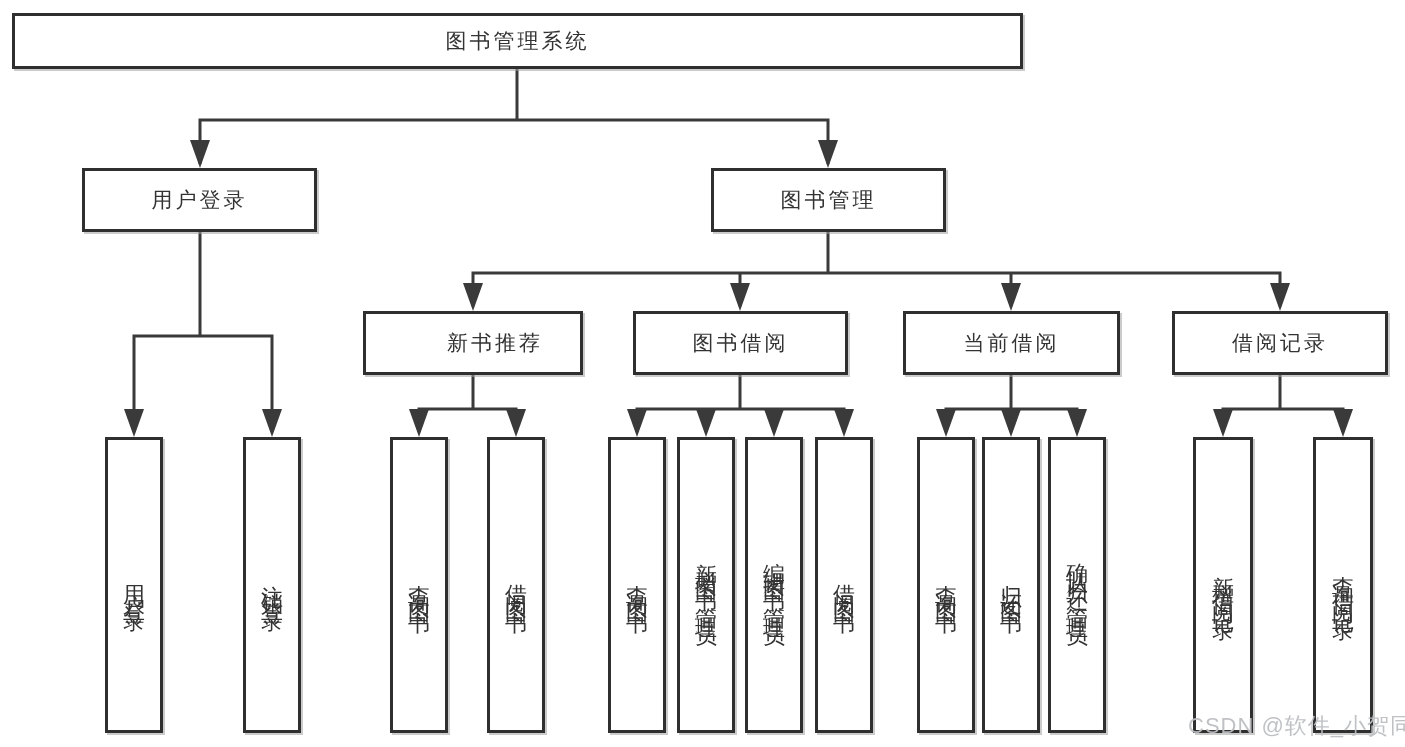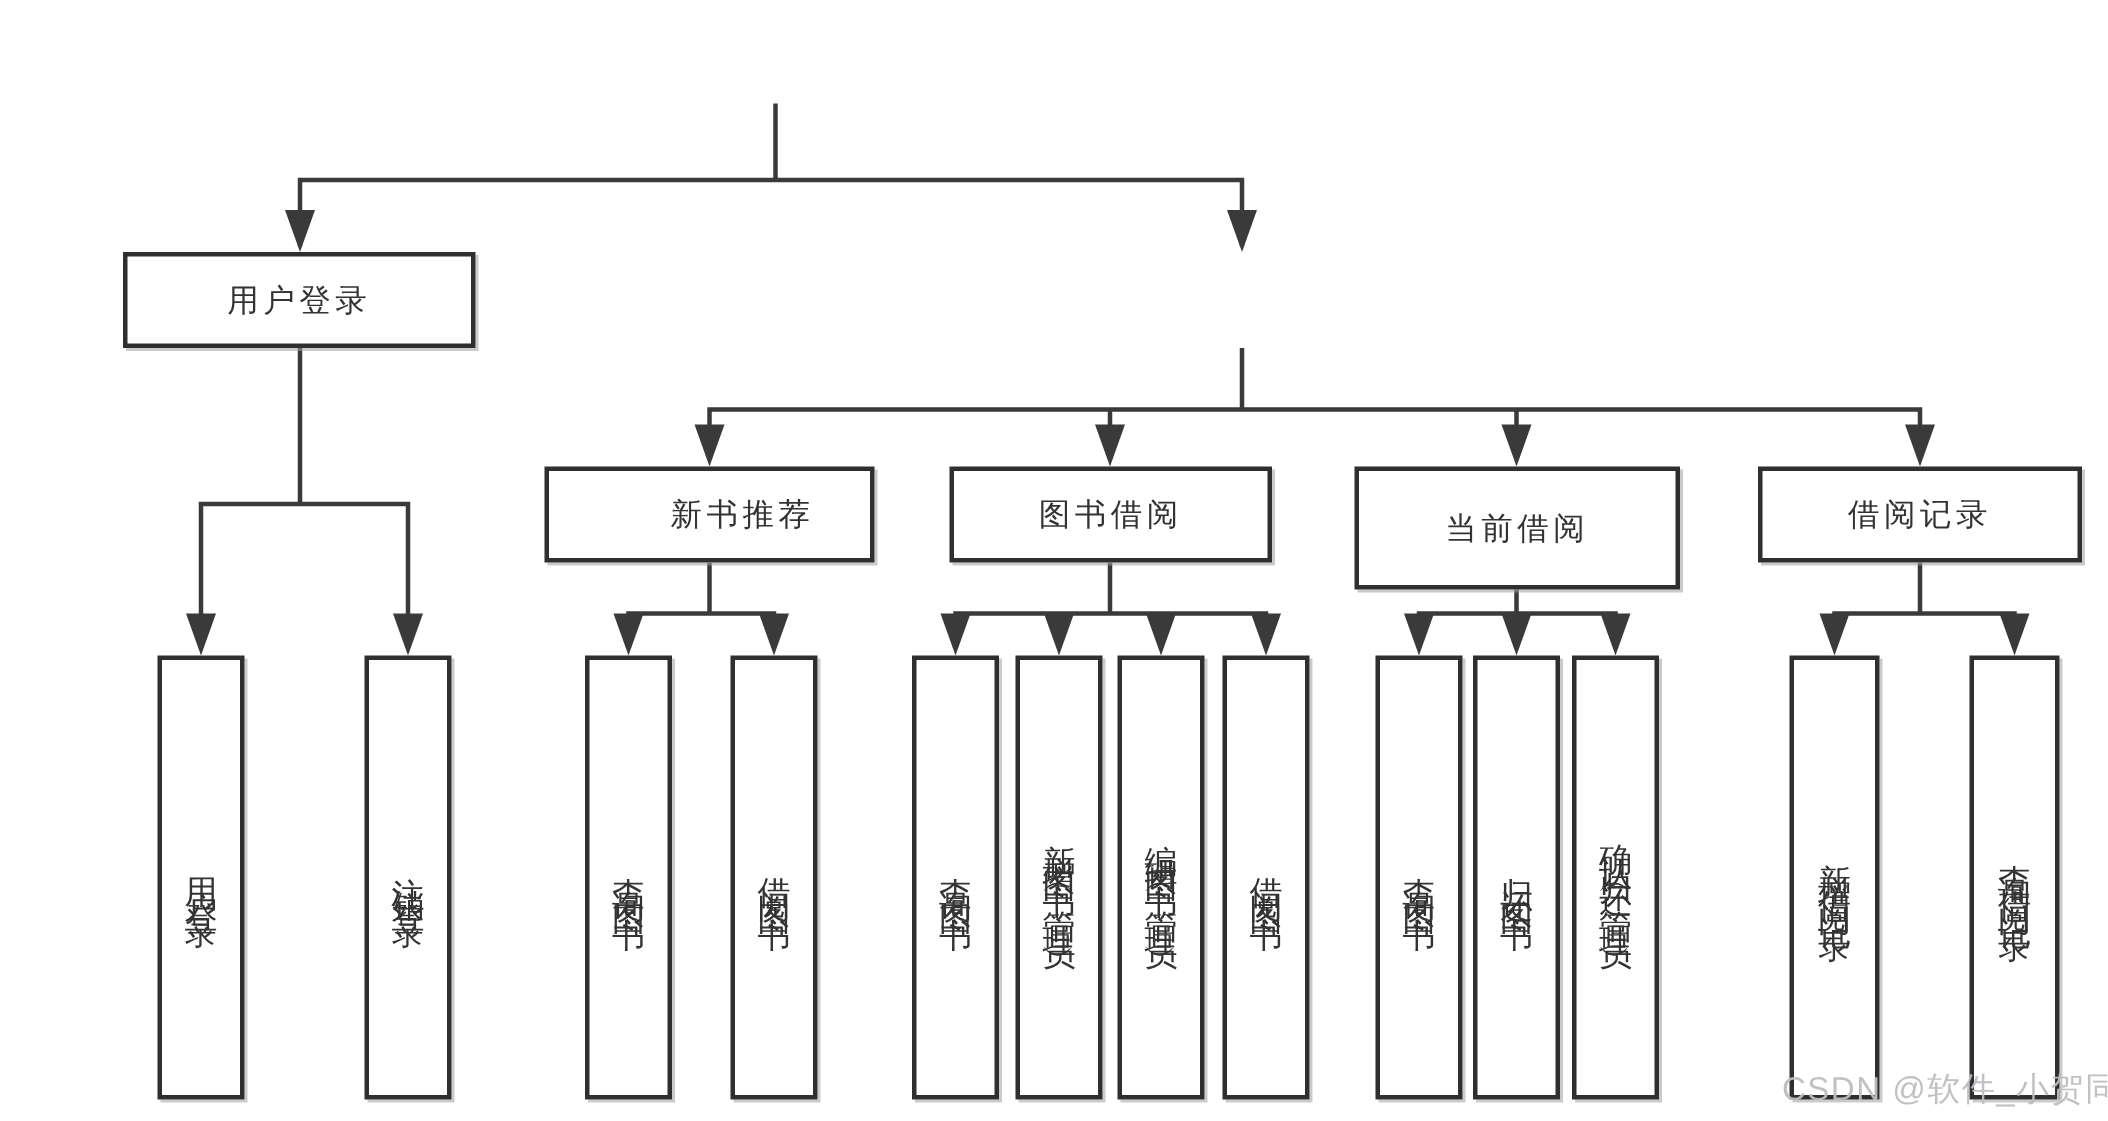--- a/index.html
+++ b/index.html
@@ -48,21 +48,21 @@
     line-height: 1;
     color: #333333;
     max-height: 284px;
   }
   
   #root-box        { left: 12px;   top: 13px;  width: 1011px; height: 56px; }
   #node-user-login { left: 82px;   top: 168px; width: 235px;  height: 64px; }
   #node-book-mgmt  { left: 711px;  top: 168px; width: 235px;  height: 64px; }
   #node-newbook    { left: 363px;  top: 311px; width: 220px;  height: 64px; padding-left: 44px; }
   #node-bookborrow { left: 633px;  top: 311px; width: 215px;  height: 64px; }
-  #node-curborrow  { left: 903px;  top: 311px; width: 217px;  height: 82px; }
+  #node-curborrow  { left: 903px;  top: 311px; width: 217px;  height: 64px; }
   #node-borrowrec  { left: 1172px; top: 311px; width: 216px;  height: 64px; }
   .leaf { top: 437px; height: 296px; width: 58px; }
   #leaf-user-login { left: 105px; }
   #leaf-logout     { left: 243px; }
   #leaf-nb-query   { left: 390px; }
   #leaf-nb-borrow  { left: 487px; }
   #leaf-bb-query   { left: 608px; }
   #leaf-bb-add     { left: 677px; }
   #leaf-bb-edit    { left: 745px; }
   #leaf-bb-borrow  { left: 815px; }
@@ -120,24 +120,30 @@
       <polygon points="764,409 784,409 774,437"></polygon>
       <polygon points="834,409 854,409 844,437"></polygon>
       <polygon points="936,409 956,409 946,437"></polygon>
       <polygon points="1001,409 1021,409 1011,437"></polygon>
       <polygon points="1067,409 1087,409 1077,437"></polygon>
       <polygon points="1213,409 1233,409 1223,437"></polygon>
       <polygon points="1333,409 1353,409 1343,437"></polygon>
     </g>
   </svg>
 
+  <div class="node" id="root-box">
+    <span class="hlabel">图书管理系统</span>
+  </div>
 
   <div class="node" id="node-user-login">
     <span class="hlabel">用户登录</span>
   </div>
+  <div class="node" id="node-book-mgmt">
+    <span class="hlabel">图书管理</span>
+  </div>
 
   <div class="node" id="node-newbook">
     <span class="hlabel">新书推荐</span>
   </div>
   <div class="node" id="node-bookborrow">
     <span class="hlabel">图书借阅</span>
   </div>
   <div class="node" id="node-curborrow">
     <span class="hlabel">当前借阅</span>
   </div>

